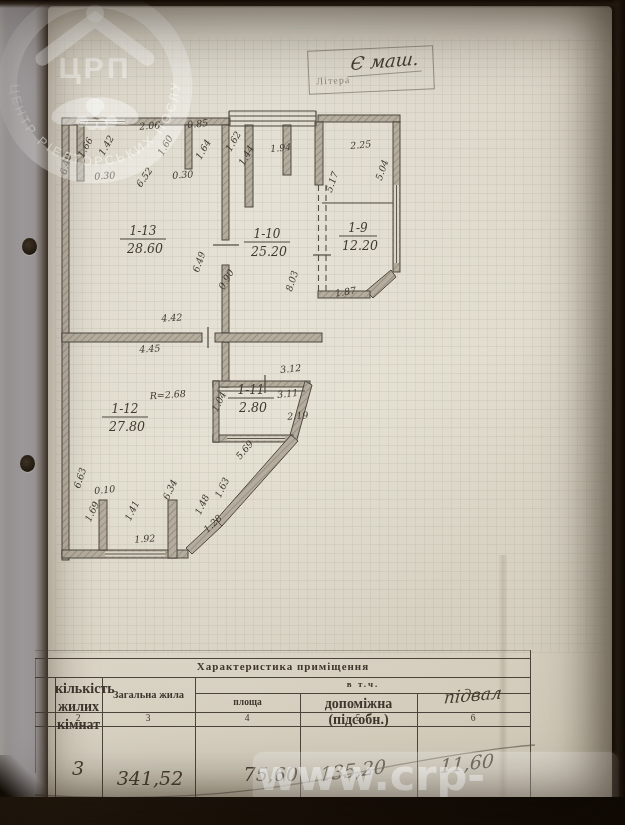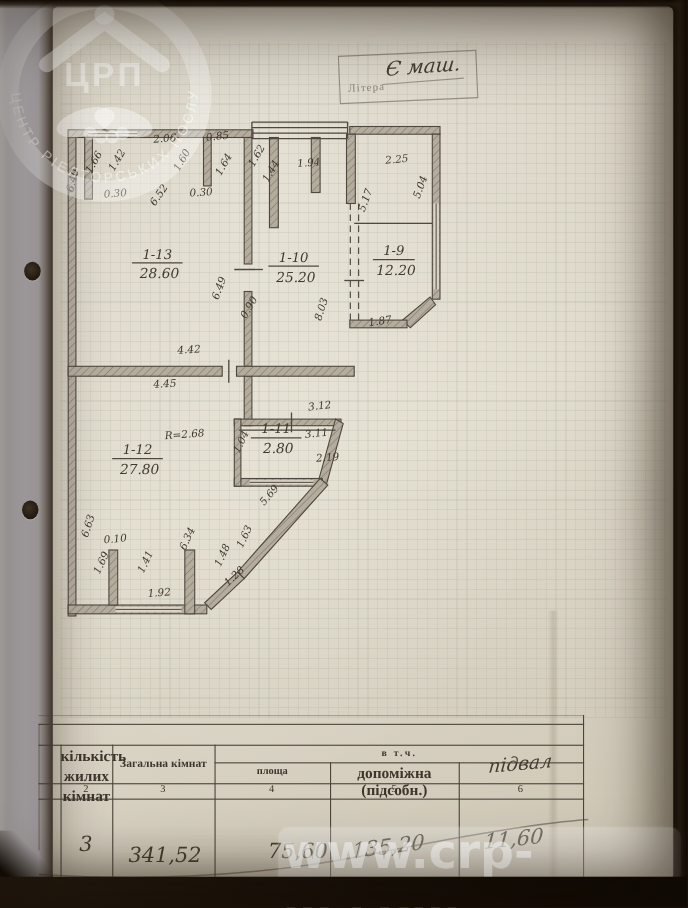--- a/index.html
+++ b/index.html
@@ -226,24 +226,25 @@
     <div class="hl" style="left:0;top:67px;width:496px;"></div>
     <div class="hl" style="left:0;top:81px;width:496px;"></div>
     <div class="vl" style="left:0;top:13px;height:115px;opacity:.5;"></div>
     <div class="vl" style="left:20px;top:32px;height:120px;"></div>
     <div class="vl" style="left:67px;top:32px;height:120px;"></div>
     <div class="vl" style="left:160px;top:32px;height:120px;"></div>
     <div class="vl" style="left:265px;top:48px;height:104px;"></div>
     <div class="vl" style="left:382px;top:48px;height:104px;"></div>
     <div class="vl" style="left:495px;top:5px;height:147px;"></div>
 
+    <div class="t-title">Характеристика приміщення</div>
     <div class="t-vtc">в т.ч.</div>
 
     <div class="th th2">кількість жилих кімнат</div>
-    <div class="th th3">Загальна кімнат</div>
+    <div class="th th3">Загальна жила</div>
     <div class="th th4">площа</div>
     <div class="th th5">допоміжна (підсобн.)</div>
     <div class="th th6 hw">підвал</div>
 
     <div class="tn" style="left:23px;">2</div>
     <div class="tn" style="left:93px;">3</div>
     <div class="tn" style="left:192px;">4</div>
     <div class="tn" style="left:303px;">5</div>
     <div class="tn" style="left:418px;">6</div>
 

